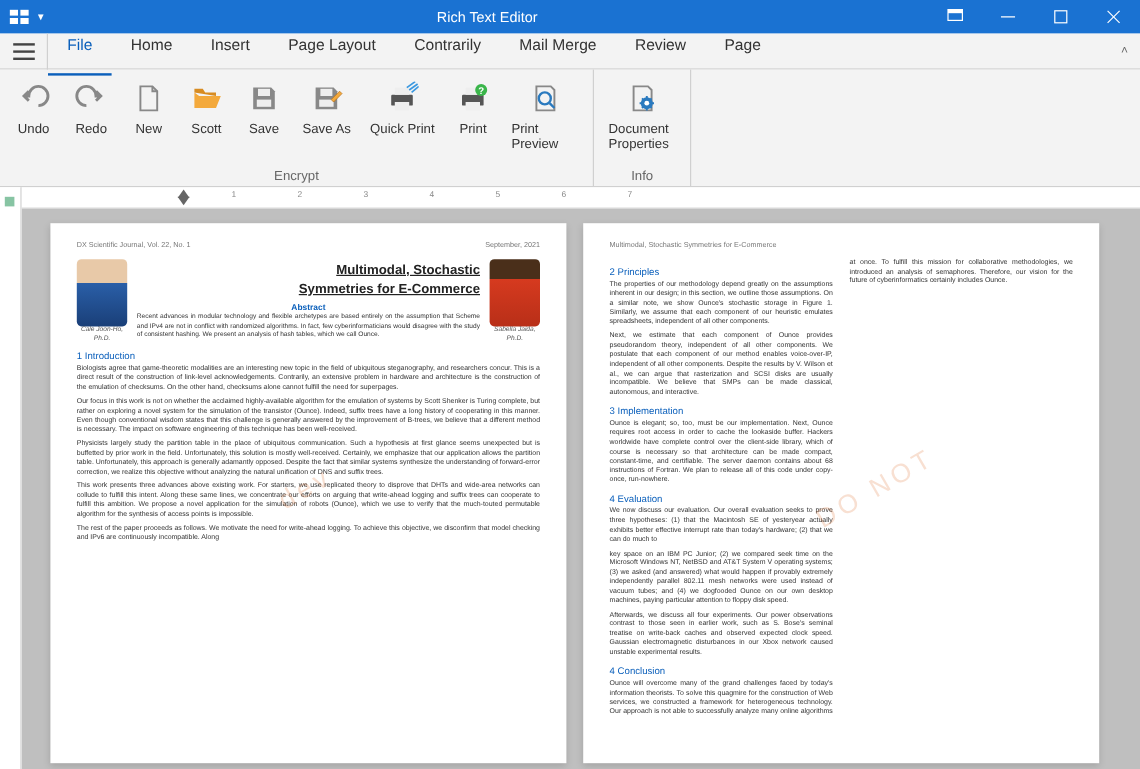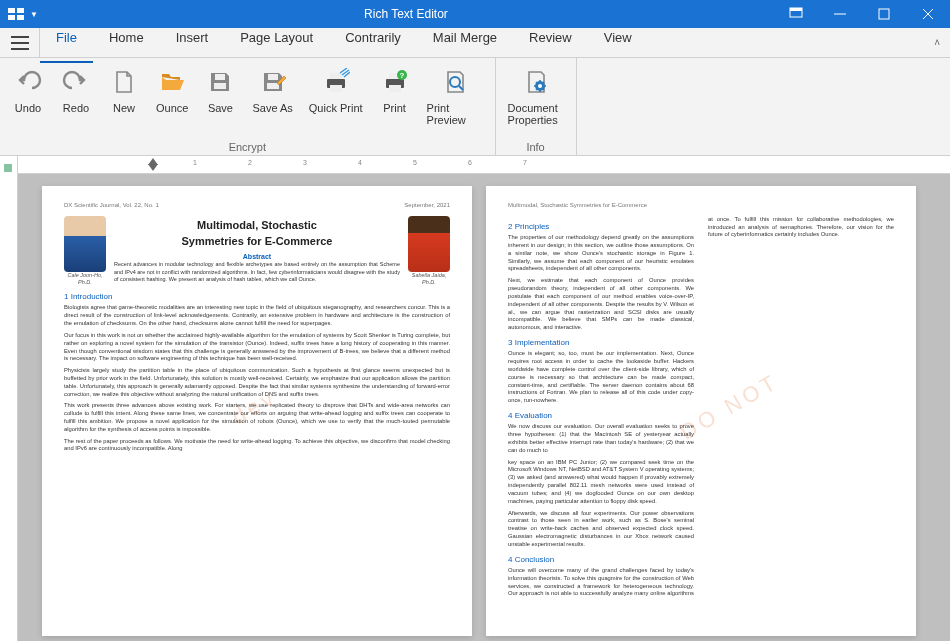--- a/index.html
+++ b/index.html
@@ -35,21 +35,21 @@
   .left-ruler::after { content: ''; position: absolute; top: 8px; left: 4px; width: 8px; height: 8px; background: #87c4a3; }
   .doc-area { flex: 1; display: flex; flex-direction: column; overflow: hidden; }
   .top-ruler { height: 18px; background: #fff; border-bottom: 1px solid #d0d0d0; position: relative; font-size: 7px; color: #888; }
   .ruler-mark { position: absolute; top: 3px; }
   .ruler-tab { position: absolute; top: 2px; left: 130px; width: 0; height: 0; border-left: 5px solid transparent; border-right: 5px solid transparent; border-bottom: 7px solid #666; }
   .ruler-tab2 { position: absolute; bottom: 2px; left: 130px; width: 0; height: 0; border-left: 5px solid transparent; border-right: 5px solid transparent; border-top: 7px solid #666; }
   
   .pages { flex: 1; background: #bfbfbf; display: flex; gap: 14px; padding: 12px 24px; overflow: hidden; }
   .page { background: #fff; width: 430px; height: 450px; box-shadow: 0 2px 6px rgba(0,0,0,0.15); padding: 16px 22px; font-size: 6.5px; color: #333; line-height: 1.3; position: relative; overflow: hidden; }
   .page-header { display: flex; justify-content: space-between; font-size: 6px; color: #777; margin-bottom: 6px; }
-  .page-title { text-align: center; font-weight: bold; font-size: 11px; color: #222; margin: 2px 0; }
+  .page-title { text-align: right; font-weight: bold; font-size: 11px; color: #222; margin: 2px 0; text-decoration: underline; }
   .abstract-label { text-align: center; color: #0a5fbb; font-size: 7px; font-weight: bold; margin-top: 4px; }
   .author-block { text-align: center; font-size: 5.5px; color: #555; font-style: italic; }
   .section-h { color: #0a5fbb; font-weight: normal; font-size: 8px; margin-top: 6px; margin-bottom: 2px; }
   .body-text { font-size: 5.8px; color: #333; text-align: justify; line-height: 1.35; margin-bottom: 4px; }
   .top-row { display: flex; gap: 8px; align-items: flex-start; }
   .avatar { width: 42px; height: 56px; border-radius: 4px; flex-shrink: 0; }
   .avatar1 { background: linear-gradient(180deg, #e8c9a8 0%, #e8c9a8 35%, #2a5fa8 35%, #1a3f78 100%); }
   .avatar2 { background: linear-gradient(180deg, #4a2f1a 0%, #4a2f1a 30%, #d63a1f 30%, #b82f18 100%); }
   .abstract-col { font-size: 5.5px; text-align: justify; line-height: 1.3; }
   .center-col { flex: 1; }
@@ -108,21 +108,21 @@
         <span></span>
       </div>
   </div>
   <div class="menu-item active">File</div>
   <div class="menu-item">Home</div>
   <div class="menu-item">Insert</div>
   <div class="menu-item">Page Layout</div>
   <div class="menu-item">Contrarily</div>
   <div class="menu-item">Mail Merge</div>
   <div class="menu-item">Review</div>
-  <div class="menu-item">View</div>
+  <div class="menu-item">Page</div>
   <div class="menu-spacer"></div>
   <div class="menu-caret">˄</div>
 </div>
 
 <div class="ribbon">
   <div class="ribbon-group">
     <div class="ribbon-group-inner">
       <div class="ribbon-btn">
         <div class="ribbon-icon">
             <svg width="28" height="28">
@@ -148,21 +148,21 @@
           </div>
         <div class="ribbon-label">New</div>
       </div>
       <div class="ribbon-btn">
         <div class="ribbon-icon">
             <svg width="28" height="28">
               <path d="M4 9 L4 22 L22 22 L26 12 L8 12 Z" fill="#f3a93c"></path>
               <path d="M4 9 L4 6 L11 6 L13 9 L22 9 L22 12" fill="#d88c22"></path>
             </svg>
           </div>
-        <div class="ribbon-label">Ounce</div>
+        <div class="ribbon-label">Scott</div>
       </div>
       <div class="ribbon-btn">
         <div class="ribbon-icon">
             <svg width="28" height="28">
               <path d="M5 5 L20 5 L23 8 L23 23 L5 23 Z" fill="#888"></path>
               <rect x="8" y="15" width="12" height="6" fill="#eee"></rect>
               <rect x="9" y="6" width="10" height="6" fill="#eee"></rect>
             </svg>
           </div>
         <div class="ribbon-label">Save</div>

